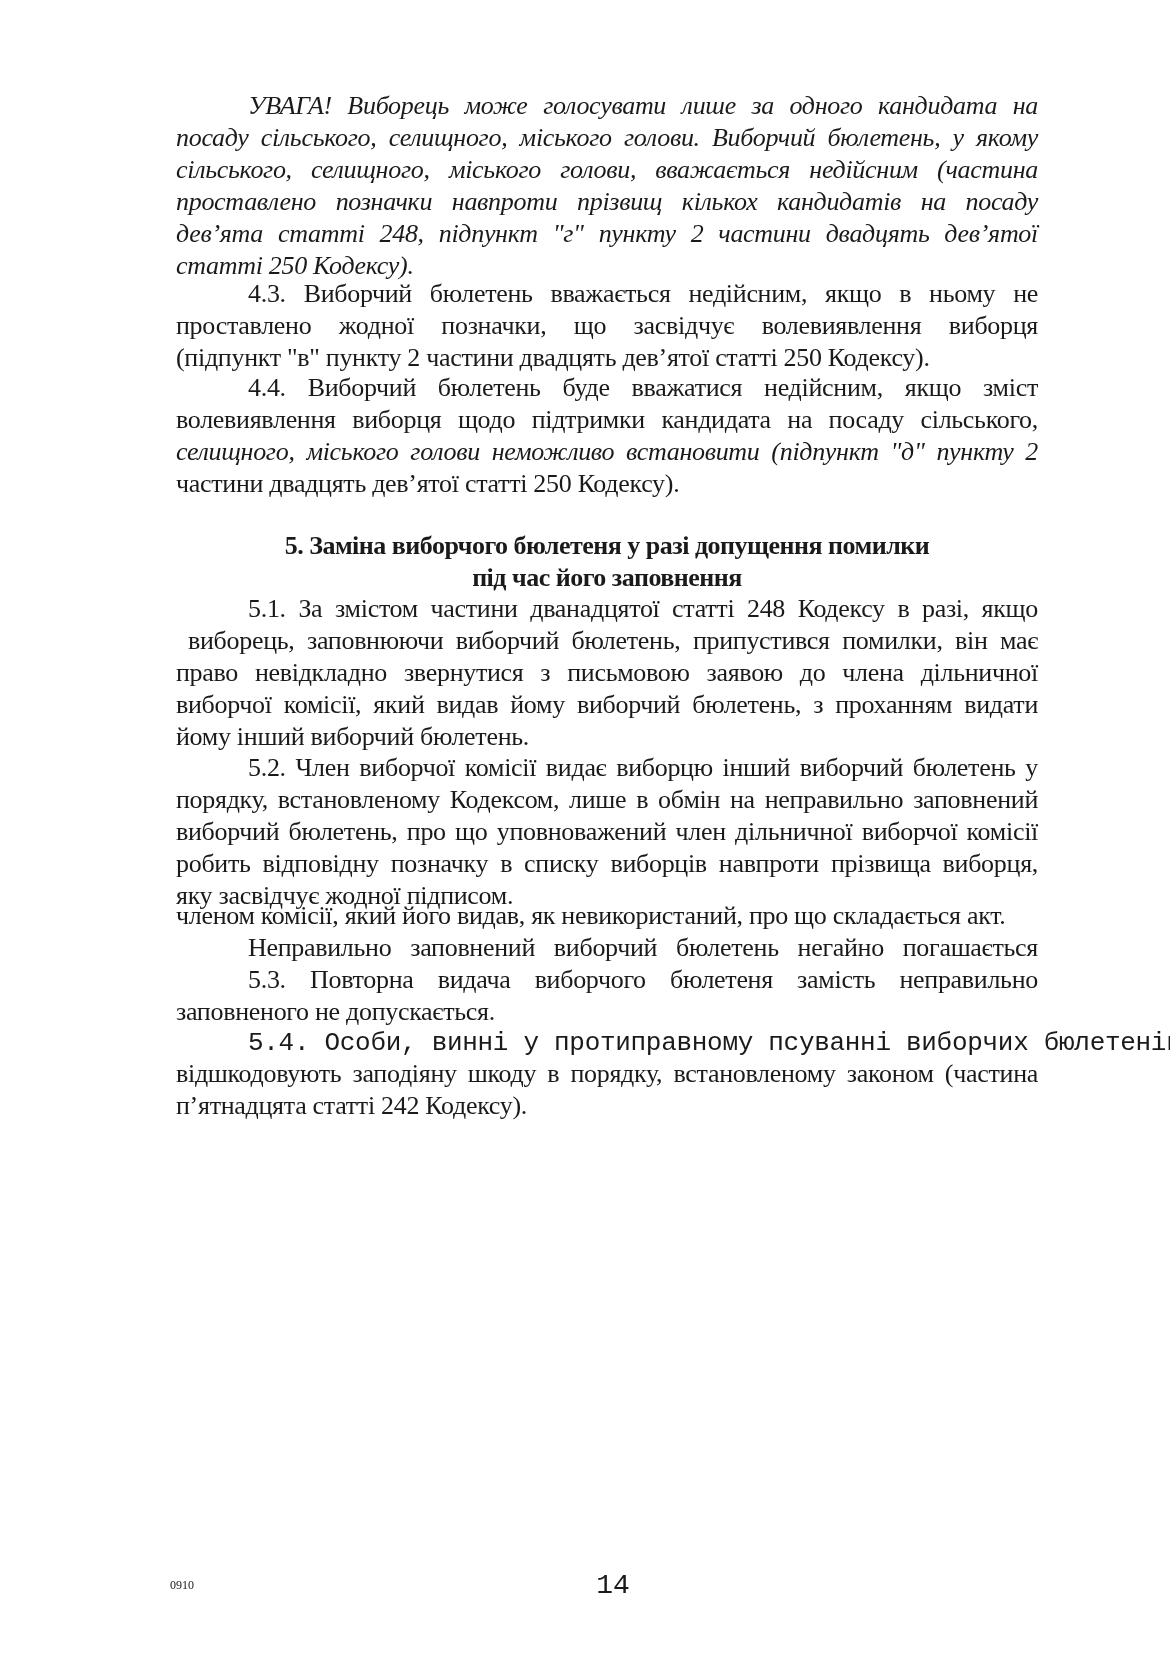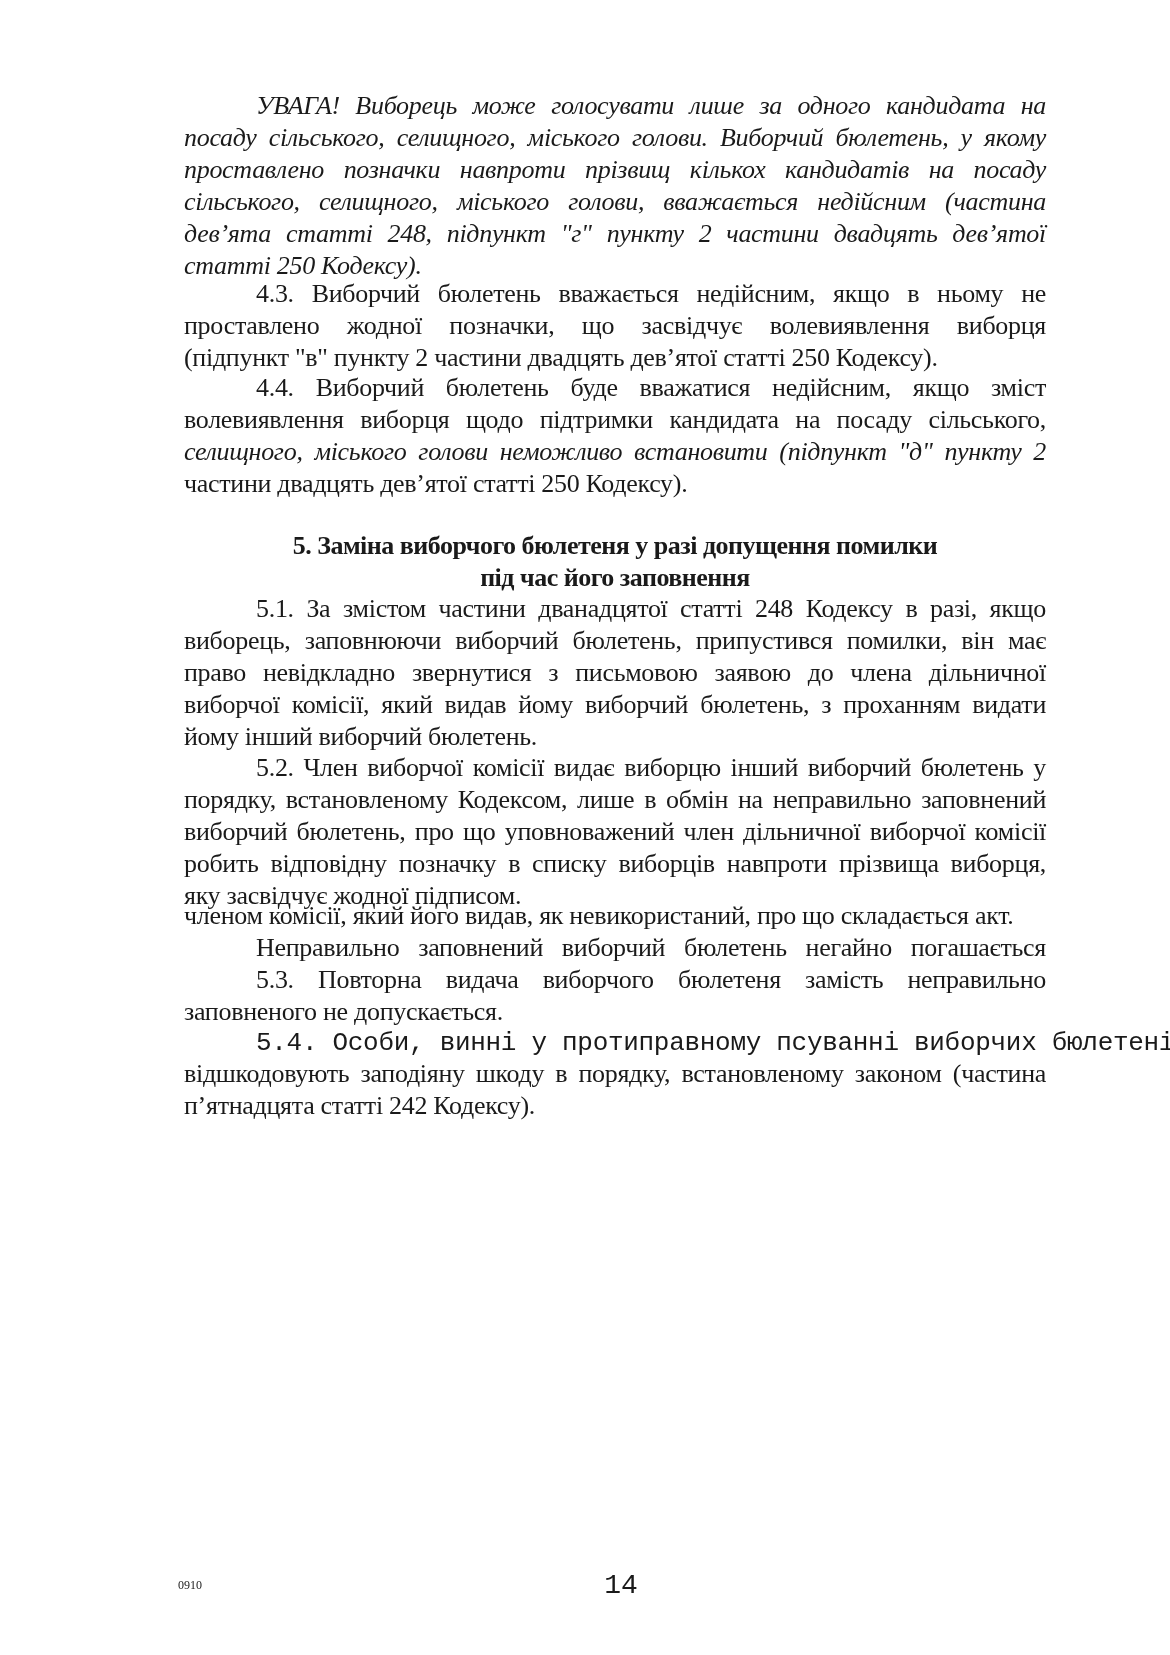--- a/index.html
+++ b/index.html
@@ -1,21 +1,21 @@
 <!DOCTYPE html>
 <html><head>
   <meta charset="utf-8">
   <style>
     html, body { margin: 0; padding: 0; background: #ffffff; }
     body {
       width: 1170px; height: 1655px; position: relative; overflow: hidden;
       font-family: "Liberation Serif", "DejaVu Serif", serif;
       color: #1a1a1a;
     }
-    .page { position: absolute; left: 16px; top: 0; width: 1060px; height: 1655px; }
+    .page { position: absolute; left: 8px; top: 0; width: 1060px; height: 1655px; }
     .block { position: absolute; left: 168px; width: 862px; }
     .line {
       display: block; font-size: 26px; line-height: 32px; height: 32px;
       text-align: justify; text-align-last: justify; white-space: nowrap;
       letter-spacing: -0.3px;
     }
     .line.last { text-align-last: left; }
     .line.indent { padding-left: 72px; }
     .italic .line { font-style: italic; }
     .heading .line {
@@ -33,22 +33,22 @@
     }
   </style>
 </head>
 <body>
 
 <div class="page">
 
   <div class="block italic" style="top:90px;">
     <span class="line indent"><span style="white-space: nowrap; word-spacing: 0px;">УВАГА! Виборець може голосувати лише за одного кандидата на</span></span>
     <span class="line"><span style="white-space: nowrap; word-spacing: 0px;">посаду сільського, селищного, міського голови. Виборчий бюлетень, у якому</span></span>
+    <span class="line"><span style="white-space: nowrap; word-spacing: 0px;">сільського, селищного, міського голови, вважається недійсним (частина</span></span>
     <span class="line"><span style="white-space: nowrap; word-spacing: 0px;">проставлено позначки навпроти прізвищ кількох кандидатів на посаду</span></span>
-    <span class="line"><span style="white-space: nowrap; word-spacing: 0px;">сільського, селищного, міського голови, вважається недійсним (частина</span></span>
     <span class="line"><span style="white-space: nowrap; word-spacing: 0px;">дев’ята статті 248, підпункт "г" пункту 2 частини двадцять дев’ятої</span></span>
     <span class="line last">статті 250 Кодексу).</span>
   </div>
 
   <div class="block" style="top:278px;">
     <span class="line indent"><span style="white-space: nowrap; word-spacing: 0px;">4.3. Виборчий бюлетень вважається недійсним, якщо в ньому не</span></span>
     <span class="line"><span style="white-space: nowrap; word-spacing: 0px;">проставлено жодної позначки, що засвідчує волевиявлення виборця</span></span>
     <span class="line last">(підпункт "в" пункту 2 частини двадцять дев’ятої статті 250 Кодексу).</span>
   </div>
 
@@ -59,21 +59,21 @@
     <span class="line last">частини двадцять дев’ятої статті 250 Кодексу).</span>
   </div>
 
   <div class="block heading" style="top:530px;">
     <span class="line">5. Заміна виборчого бюлетеня у разі допущення помилки</span>
     <span class="line">під час його заповнення</span>
   </div>
 
   <div class="block" style="top:593px;">
     <span class="line indent"><span style="white-space: nowrap; word-spacing: 0px;">5.1. За змістом частини дванадцятої статті 248 Кодексу в разі, якщо</span></span>
-    <span class="line"><span style="white-space: nowrap; word-spacing: 0px;">виборець, заповнюючи виборчий бюлетень, припустився помилки, він має</span></span>
+    <span class="line"><span style="white-space: nowrap; word-spacing: 0px; margin-left: 12px;">виборець, заповнюючи виборчий бюлетень, припустився помилки, він має</span></span>
     <span class="line"><span style="white-space: nowrap; word-spacing: 0px;">право невідкладно звернутися з письмовою заявою до члена дільничної</span></span>
     <span class="line"><span style="white-space: nowrap; word-spacing: 0px;">виборчої комісії, який видав йому виборчий бюлетень, з проханням видати</span></span>
     <span class="line last">йому інший виборчий бюлетень.</span>
   </div>
 
   <div class="block" style="top:752px;">
     <span class="line indent"><span style="white-space: nowrap; word-spacing: 0px;">5.2. Член виборчої комісії видає виборцю інший виборчий бюлетень у</span></span>
     <span class="line"><span style="white-space: nowrap; word-spacing: 0px;">порядку, встановленому Кодексом, лише в обмін на неправильно заповнений</span></span>
     <span class="line"><span style="white-space: nowrap; word-spacing: 0px;">виборчий бюлетень, про що уповноважений член дільничної виборчої комісії</span></span>
     <span class="line"><span style="white-space: nowrap; word-spacing: 0px;">робить відповідну позначку в списку виборців навпроти прізвища виборця,</span></span>

